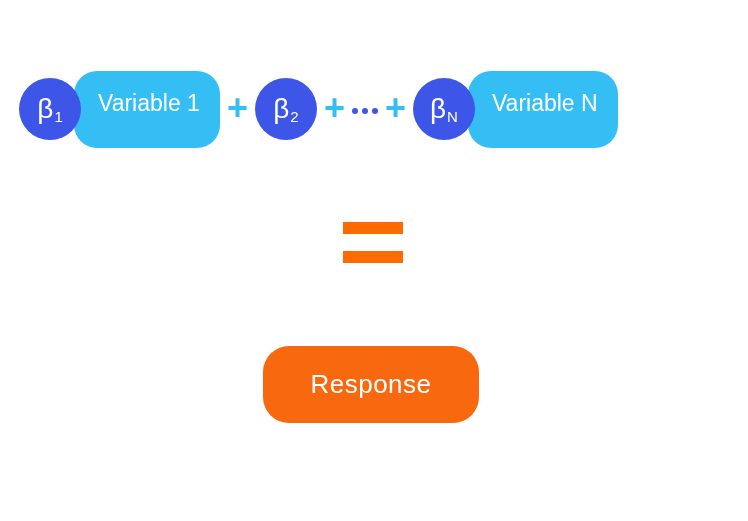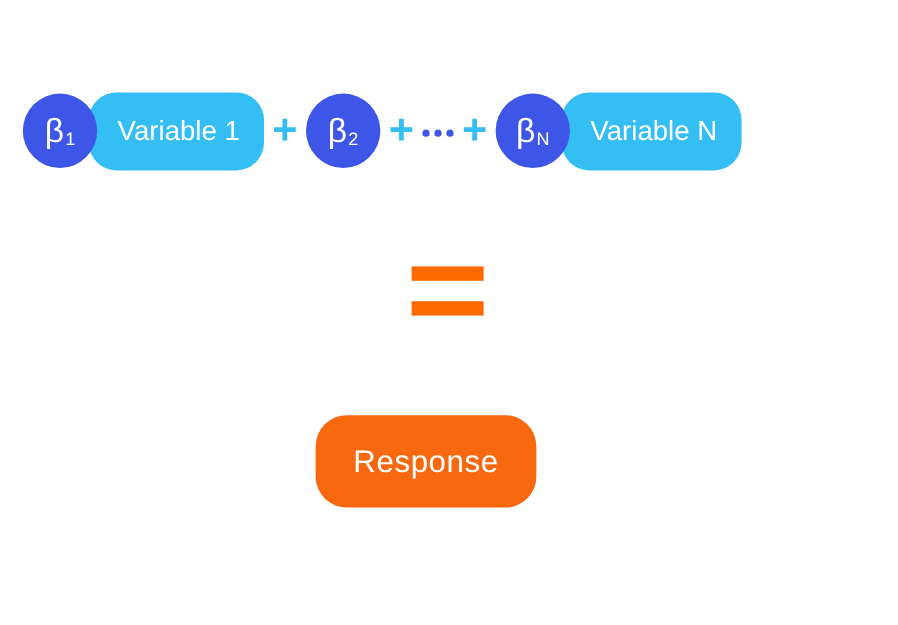--- a/index.html
+++ b/index.html
@@ -52,21 +52,21 @@
   }
   .var-pill {
     z-index: 1;
     margin-left: -7px;
     height: 65px;
     border-radius: 23px;
     background: var(--variable-blue, #35BEF4);
     color: #ffffff;
     display: flex;
     align-items: center;
-    padding: 0 20px 0 24px;
+    padding: 0 20px 12px 24px;
     font-size: 23px;
     white-space: nowrap;
   }
   .plus {
     color: var(--variable-blue, #35BEF4);
     font-size: 36px;
     font-weight: 600;
     line-height: 1;
     margin: 0 7px;
     transform: translateY(-1px);
@@ -101,21 +101,21 @@
   }
   .equals .bar + .bar {
     margin-top: 17px;
   }
 
   
   .response-pill {
     position: absolute;
     left: 263px;
     top: 346px;
-    width: 184px;
+    width: 216px;
     height: 77px;
     border-radius: 26px;
     background: var(--response-orange, #F8690F);
     color: #ffffff;
     display: flex;
     align-items: center;
     justify-content: center;
     font-size: 26px;
     letter-spacing: 0.5px;
   }

